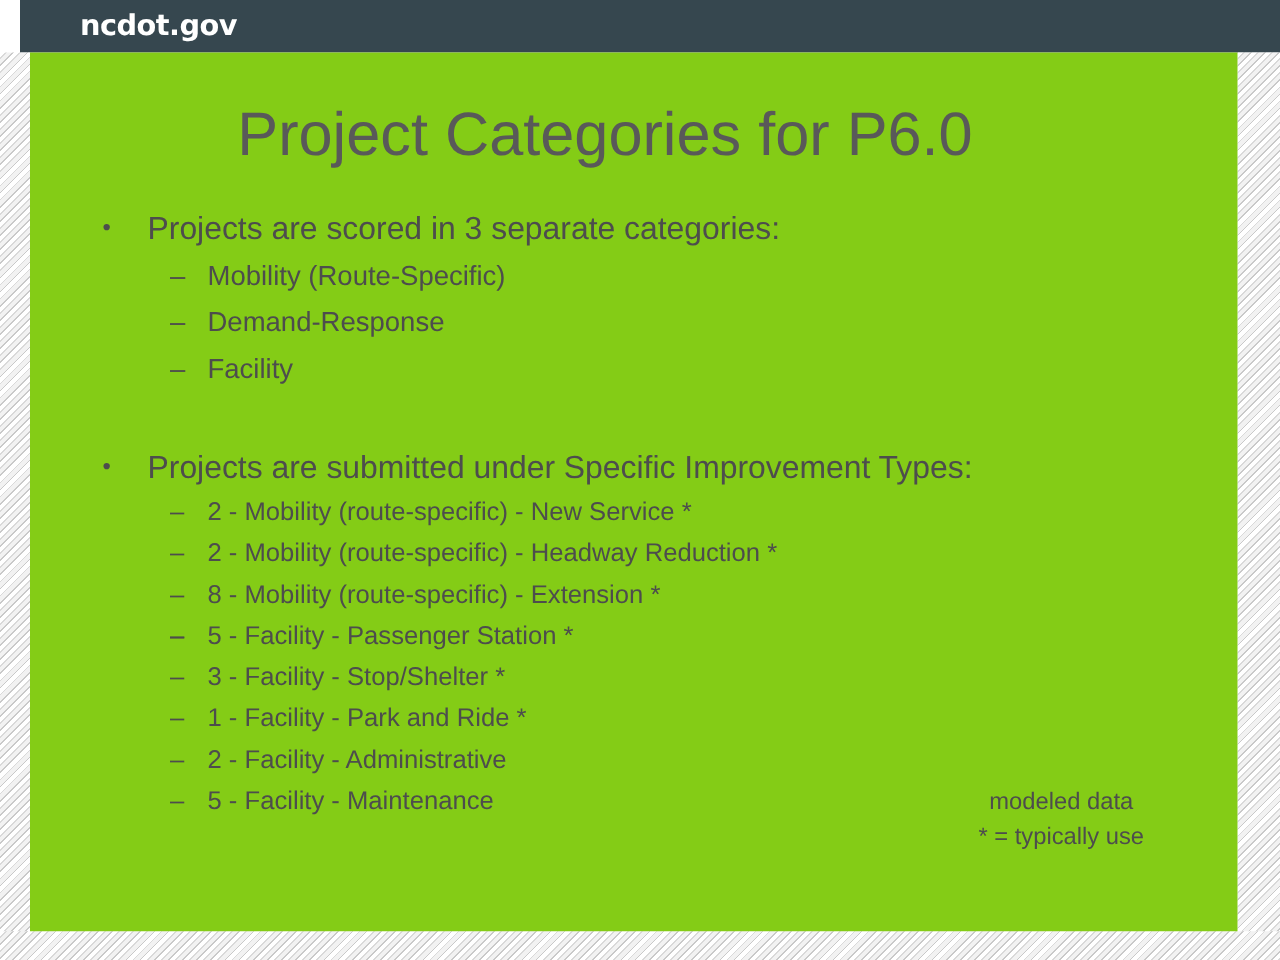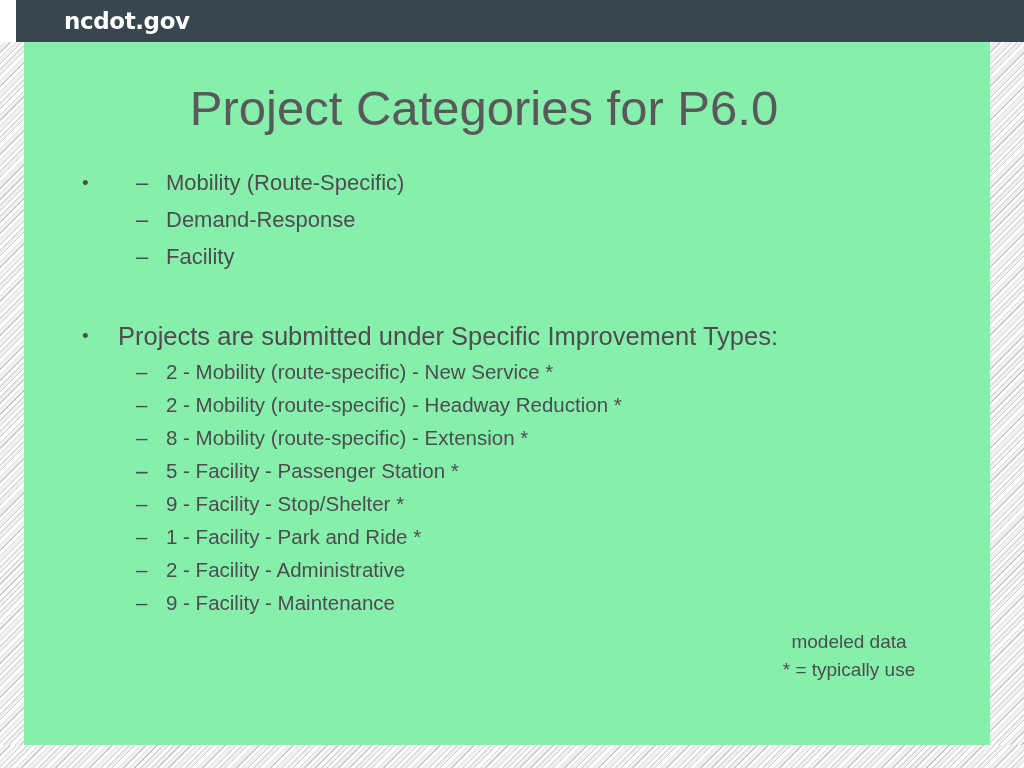--- a/index.html
+++ b/index.html
@@ -79,21 +79,21 @@
     white-space: nowrap;
   }
 
   
   #slide {
     position: absolute;
     left: 24px;
     top: 42px;
     width: 966px;
     height: 703px;
-    background: #86efac;
+    background: #84cc16;
   }
 
   
   #slide-title {
     position: absolute;
     left: 0;
     top: 38px;
     width: 920px;
     text-align: center;
     color: #595959;
@@ -188,20 +188,21 @@
   <div class="frame-texture" id="frame-bottom"></div>
 
   <div id="slide">
 
     <div id="slide-title">Project Categories for P6.0</div>
 
     <div id="content">
 
       <div class="bullet-l1">
         <span class="marker">•</span>
+        <span>Projects are scored in 3 separate categories:</span>
       </div>
 
       <div class="bullet-l2">
         <span class="marker">–</span>
         <span>Mobility (Route-Specific)</span>
       </div>
       <div class="bullet-l2">
         <span class="marker">–</span>
         <span>Demand-Response</span>
       </div>
@@ -231,33 +232,33 @@
       </div>
       <div class="bullet-l2 compact">
         <span class="marker">–</span>
       </div>
       <div class="bullet-l2 compact">
         <span class="marker">–</span>
         <span>5 - Facility - Passenger Station *</span>
       </div>
       <div class="bullet-l2 compact">
         <span class="marker">–</span>
-        <span>9 - Facility - Stop/Shelter *</span>
+        <span>3 - Facility - Stop/Shelter *</span>
       </div>
       <div class="bullet-l2 compact">
         <span class="marker">–</span>
         <span>1 - Facility - Park and Ride *</span>
       </div>
       <div class="bullet-l2 compact">
         <span class="marker">–</span>
         <span>2 - Facility - Administrative</span>
       </div>
       <div class="bullet-l2 compact">
         <span class="marker">–</span>
-        <span>9 - Facility - Maintenance</span>
+        <span>5 - Facility - Maintenance</span>
       </div>
 
     </div>
 
     <div id="footnote">
       <div>modeled data</div>
       <div>* = typically use</div>
     </div>
 
   </div>

